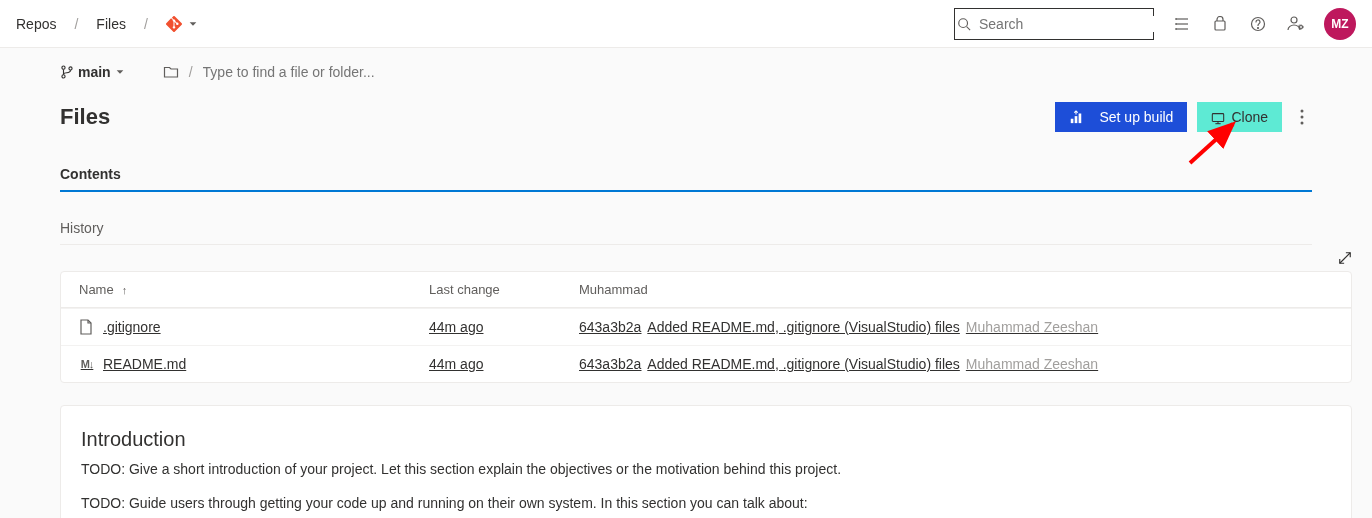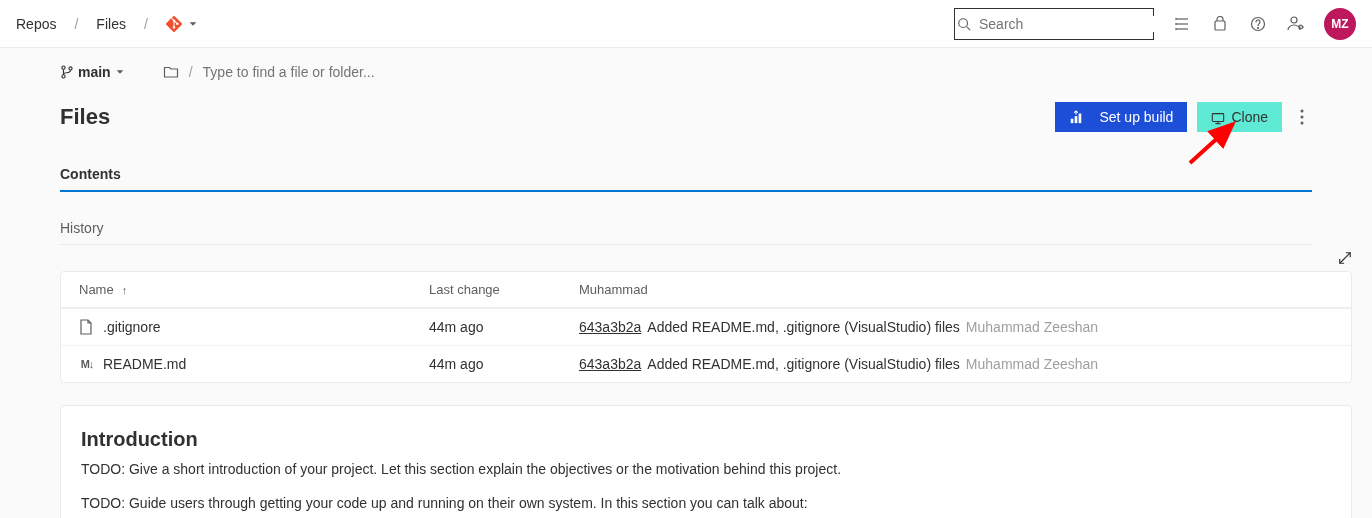--- a/index.html
+++ b/index.html
@@ -37,33 +37,33 @@
 .tab.active { color: #323130; font-weight: 600; border-bottom: 2px solid #0078d4; }
 
 
 .expand-row { display: flex; justify-content: flex-end; padding: 6px 20px 6px 60px; background:#fafafa;}
 .content-area { padding: 0 20px 20px 60px; background: #fafafa; }
 
 
 .file-table { background: #fff; border: 1px solid #edebe9; border-radius: 4px; overflow: hidden; }
 .ft-header, .ft-row { display: flex; align-items: center; padding: 10px 18px; }
 .ft-header { color: #605e5c; font-size: 13px; border-bottom: 1px solid #edebe9; }
-.ft-row { border-top: 1px solid #f3f2f1; }
+.ft-row { border-top: 1px solid #f3f2f1; text-decoration: underline; }
 .col-name { width: 350px; display: flex; align-items: center; gap: 8px; }
 .col-change { width: 150px; }
 .col-commits { flex: 1; display: flex; align-items: center; gap: 6px; }
 .sort-arrow { font-size: 11px; }
 .commit-hash { text-decoration: underline; color: #323130; cursor: pointer; }
 .commit-msg { color: #323130; }
 .commit-author { color: #a19f9d; }
 .file-icon { color: #605e5c; width: 16px; text-align: center; }
 
 
 .readme-card { background: #fff; border: 1px solid #edebe9; border-radius: 4px; margin-top: 22px; padding: 22px 20px; }
-.readme-card h2 { font-size: 20px; font-weight: 700; margin-bottom: 10px; }
+.readme-card h2 { font-size: 20px; font-weight: 400; margin-bottom: 10px; }
 .readme-card p { margin-bottom: 18px; color: #323130; }
 .readme-card ol { margin-left: 28px; margin-top: 36px; }
 
 
 .arrow-annot { position: absolute; pointer-events: none; }
 
 svg { display: block; }
 </style>
 </head>
 <body>

